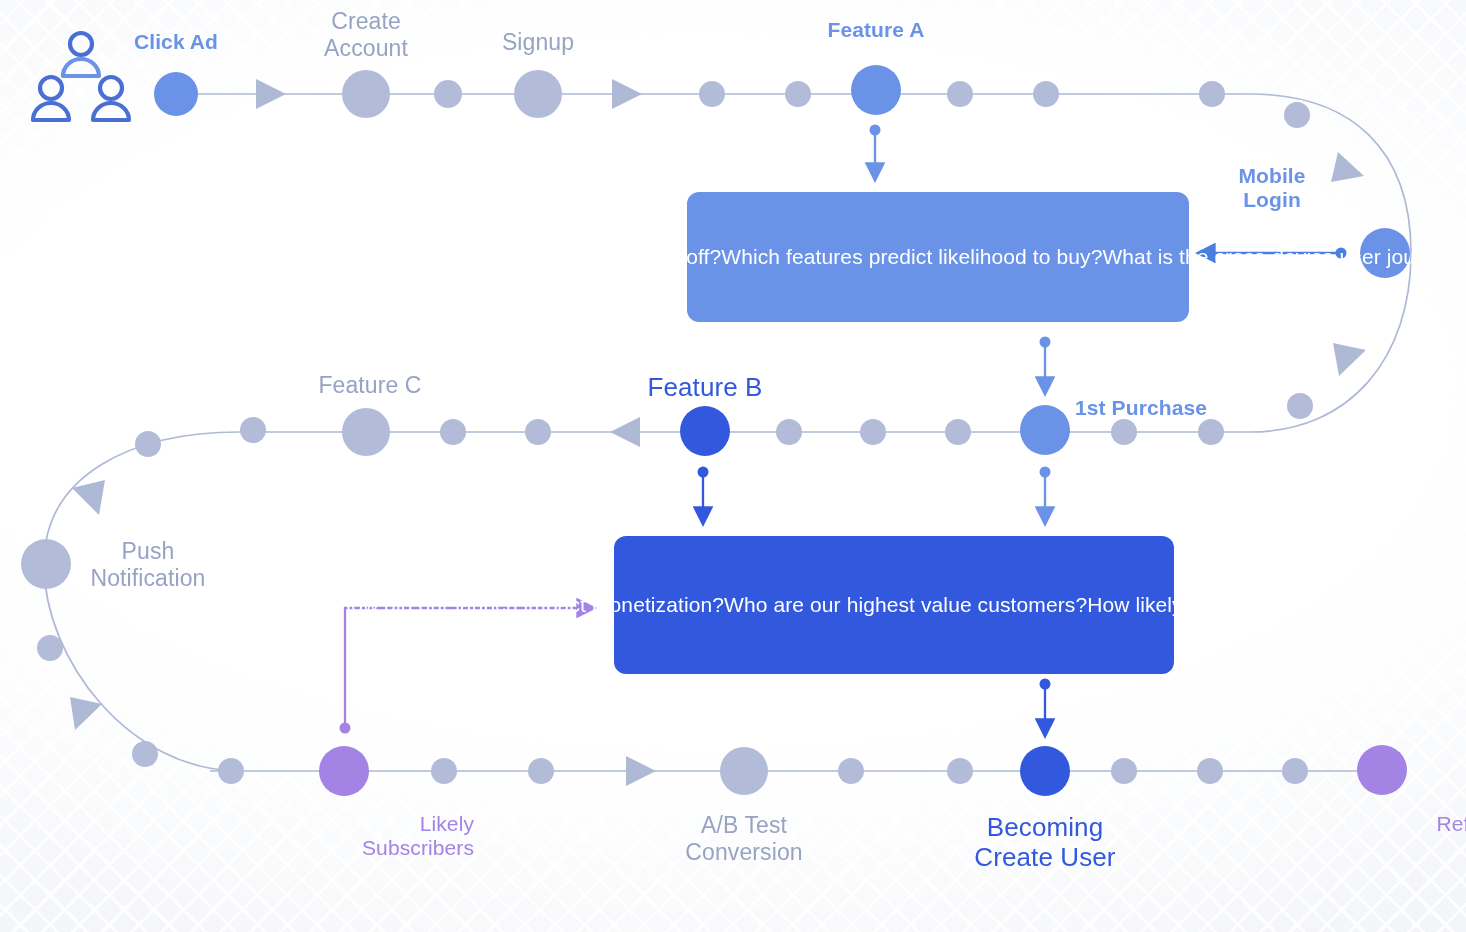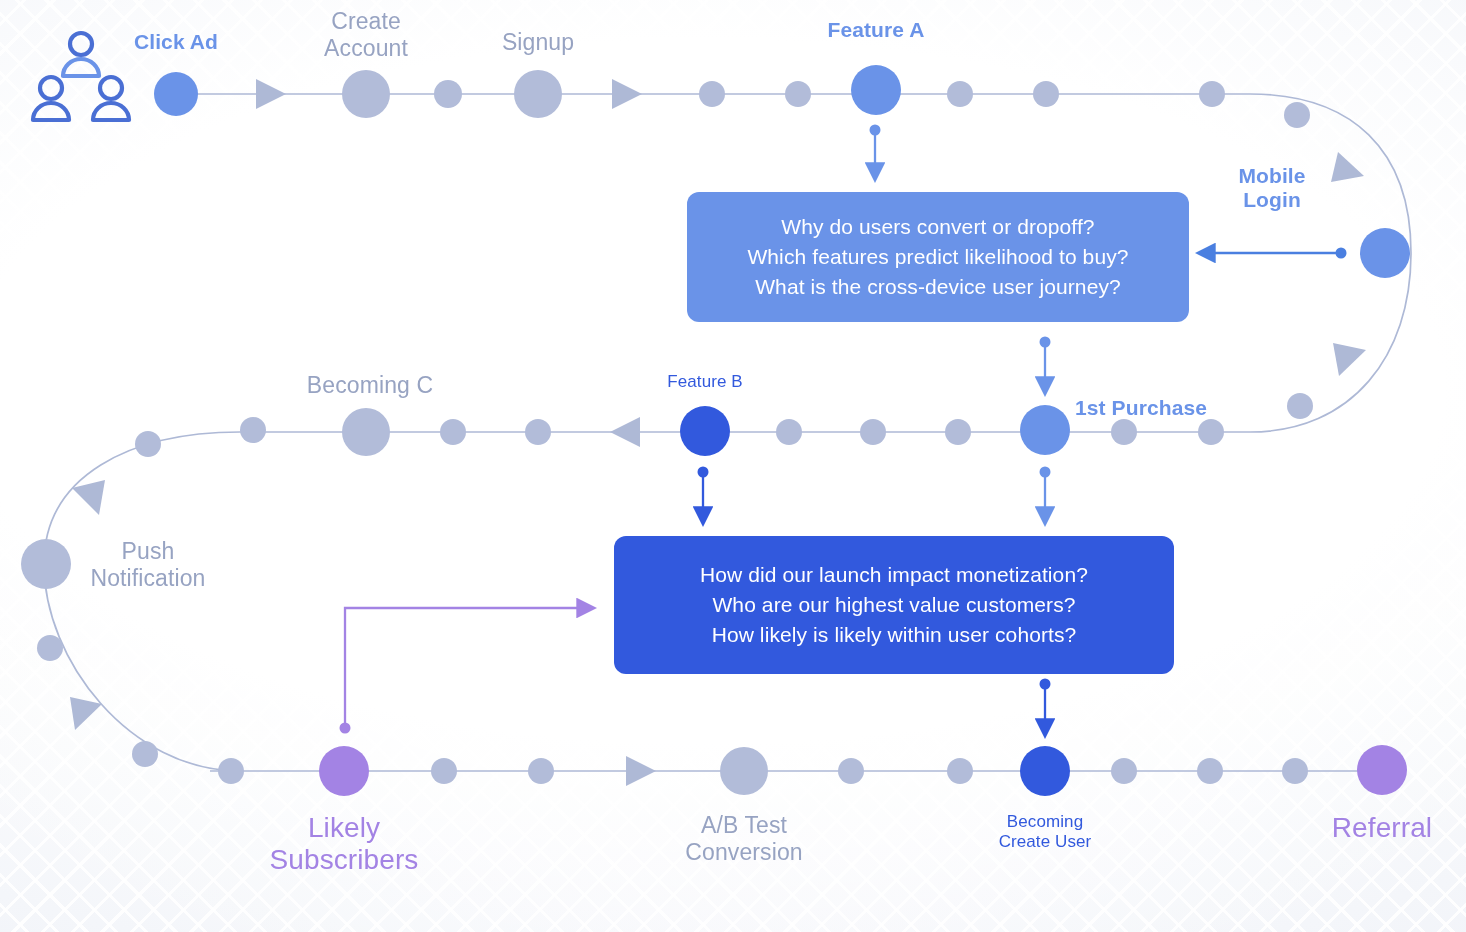--- a/index.html
+++ b/index.html
@@ -41,29 +41,29 @@
     position: absolute;
     z-index: 4;
     text-align: center;
     line-height: 1.16;
     white-space: pre-line;
     letter-spacing: 0.1px;
     pointer-events: auto;
   }
   .lbl-gray   { color: #97a3c2; font-size: 23px; }
   .lbl-blue   { color: #6a93e8; font-size: 21px; font-weight: bold; }
-  .lbl-dblue  { color: #3259dd; font-size: 17px; text-align: center; }
-  .lbl-purple { color: #a383e4; font-size: 28px; }
+  .lbl-dblue  { color: #3259dd; font-size: 26px; text-align: center; }
+  .lbl-purple { color: #a383e4; font-size: 21px; text-align: right; }
   .callout {
     position: absolute;
     z-index: 5;
     border-radius: 12px;
     color: #ffffff;
     display: flex;
-    flex-direction: column;
+    flex-direction: row;
     align-items: center;
     justify-content: center;
     text-align: center;
     line-height: 1.44;
     font-size: 21px;
     letter-spacing: 0.1px;
     box-sizing: border-box;
     padding: 10px 18px;
   }
   .callout .cline { display: block; white-space: nowrap; }
@@ -230,21 +230,21 @@
   <div id="labels">
       <div class="node-label lbl-blue" style="left: 0px; top: 30px; width: 260px; transform: translateX(46px);">Click Ad</div>
       <div class="node-label lbl-gray" style="left: 0px; top: 8px; width: 260px; transform: translateX(236px);">Create
 Account</div>
       <div class="node-label lbl-gray" style="left: 0px; top: 29px; width: 260px; transform: translateX(408px);">Signup</div>
       <div class="node-label lbl-blue" style="left: 0px; top: 18px; width: 260px; transform: translateX(746px); text-align: center;">Feature A</div>
       <div class="node-label lbl-blue" style="left: 0px; top: 164px; width: 260px; transform: translateX(1142px);">Mobile
 Login</div>
       <div class="node-label lbl-blue" style="left: 8px; top: 375px; width: 260px; transform: translateX(1003px); margin-top: 21px;">1st Purchase</div>
       <div class="node-label lbl-dblue" style="left: 0px; top: 372px; width: 260px; transform: translateX(575px);">Feature B</div>
-      <div class="node-label lbl-gray" style="left: 0px; top: 372px; width: 260px; transform: translateX(240px);">Becoming C</div>
+      <div class="node-label lbl-gray" style="left: 0px; top: 372px; width: 260px; transform: translateX(240px);">Feature C</div>
       <div class="node-label lbl-gray" style="left: 0px; top: 538px; width: 260px; transform: translateX(18px);">Push
 Notification</div>
       <div class="node-label lbl-purple" style="left: 0px; top: 812px; width: 260px; transform: translateX(214px);">Likely
 Subscribers</div>
       <div class="node-label lbl-gray" style="left: 0px; top: 812px; width: 260px; transform: translateX(614px);">A/B Test
 Conversion</div>
       <div class="node-label lbl-dblue" style="left: 0px; top: 812px; width: 260px; transform: translateX(915px);">Becoming
 Create User</div>
       <div class="node-label lbl-purple" style="left: 0px; top: 812px; width: 260px; transform: translateX(1252px);">Referral</div>
     </div>

